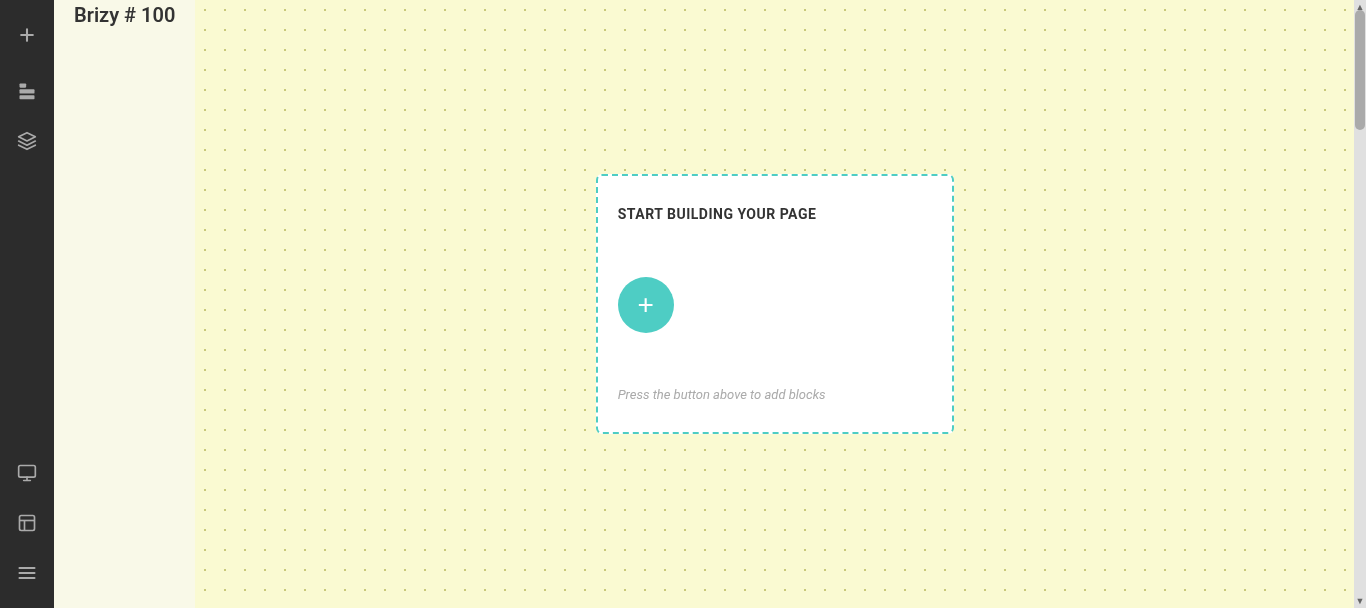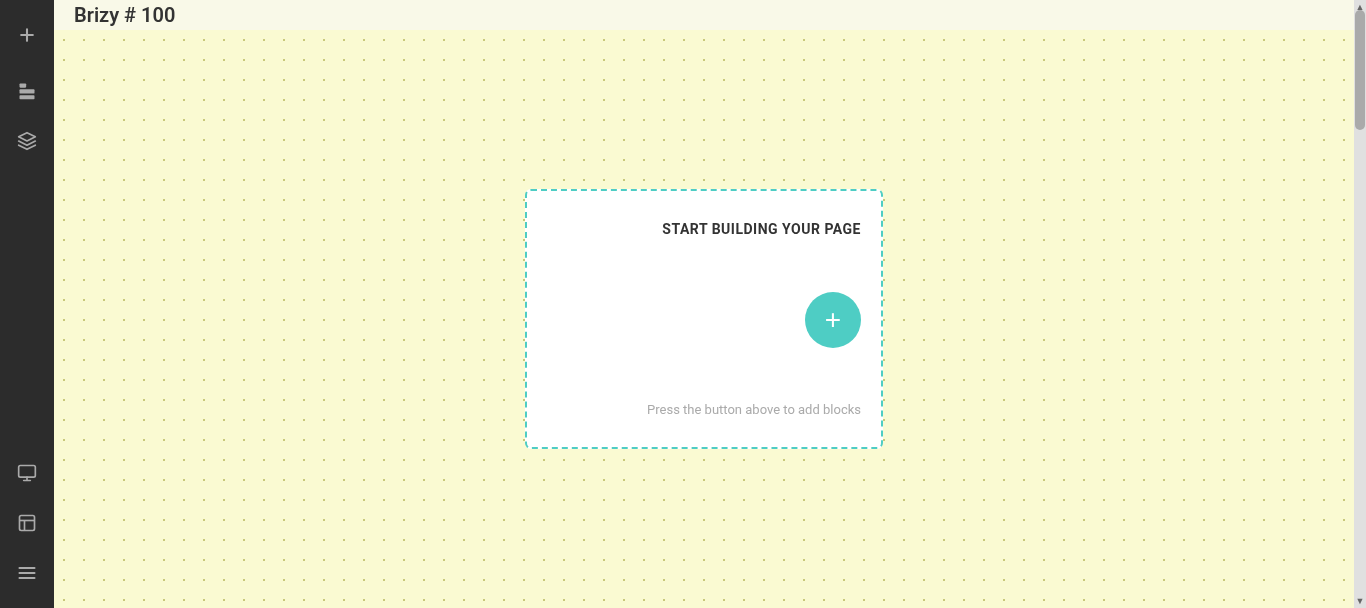--- a/index.html
+++ b/index.html
@@ -56,21 +56,20 @@
       display: flex;
       flex-direction: column;
       align-items: center;
       gap: 0;
     }
 
     
     .main-content {
       flex: 1;
       display: flex;
-      flex-direction: column;
       overflow: hidden;
       background: #f9f9e8;
       position: relative;
     }
 
     
     .page-title-bar {
       background: #f9f9e8;
       padding: 4px 20px 4px 20px;
       height: 30px;
@@ -99,21 +98,21 @@
 
     
     .start-card {
       background: #fff;
       border: 2px dashed #4ecdc4;
       border-radius: 6px;
       width: 358px;
       height: 260px;
       display: flex;
       flex-direction: column;
-      align-items: flex-end;
+      align-items: flex-start;
       justify-content: space-between;
       padding: 30px 20px 30px 20px;
       position: relative;
     }
 
     .start-card-title {
       font-size: 14px;
       font-weight: 700;
       color: #333;
       letter-spacing: 0.5px;
@@ -131,20 +130,21 @@
       align-items: center;
       justify-content: center;
       color: white;
       font-size: 28px;
       line-height: 1;
     }
 
     .start-card-hint {
       font-size: 13px;
       color: #aaa;
+      font-style: italic;
     }
 
     
     .bottom-toolbar {
       position: absolute;
       bottom: 30px;
       right: 50px;
       display: flex;
       align-items: center;
       gap: 4px;

